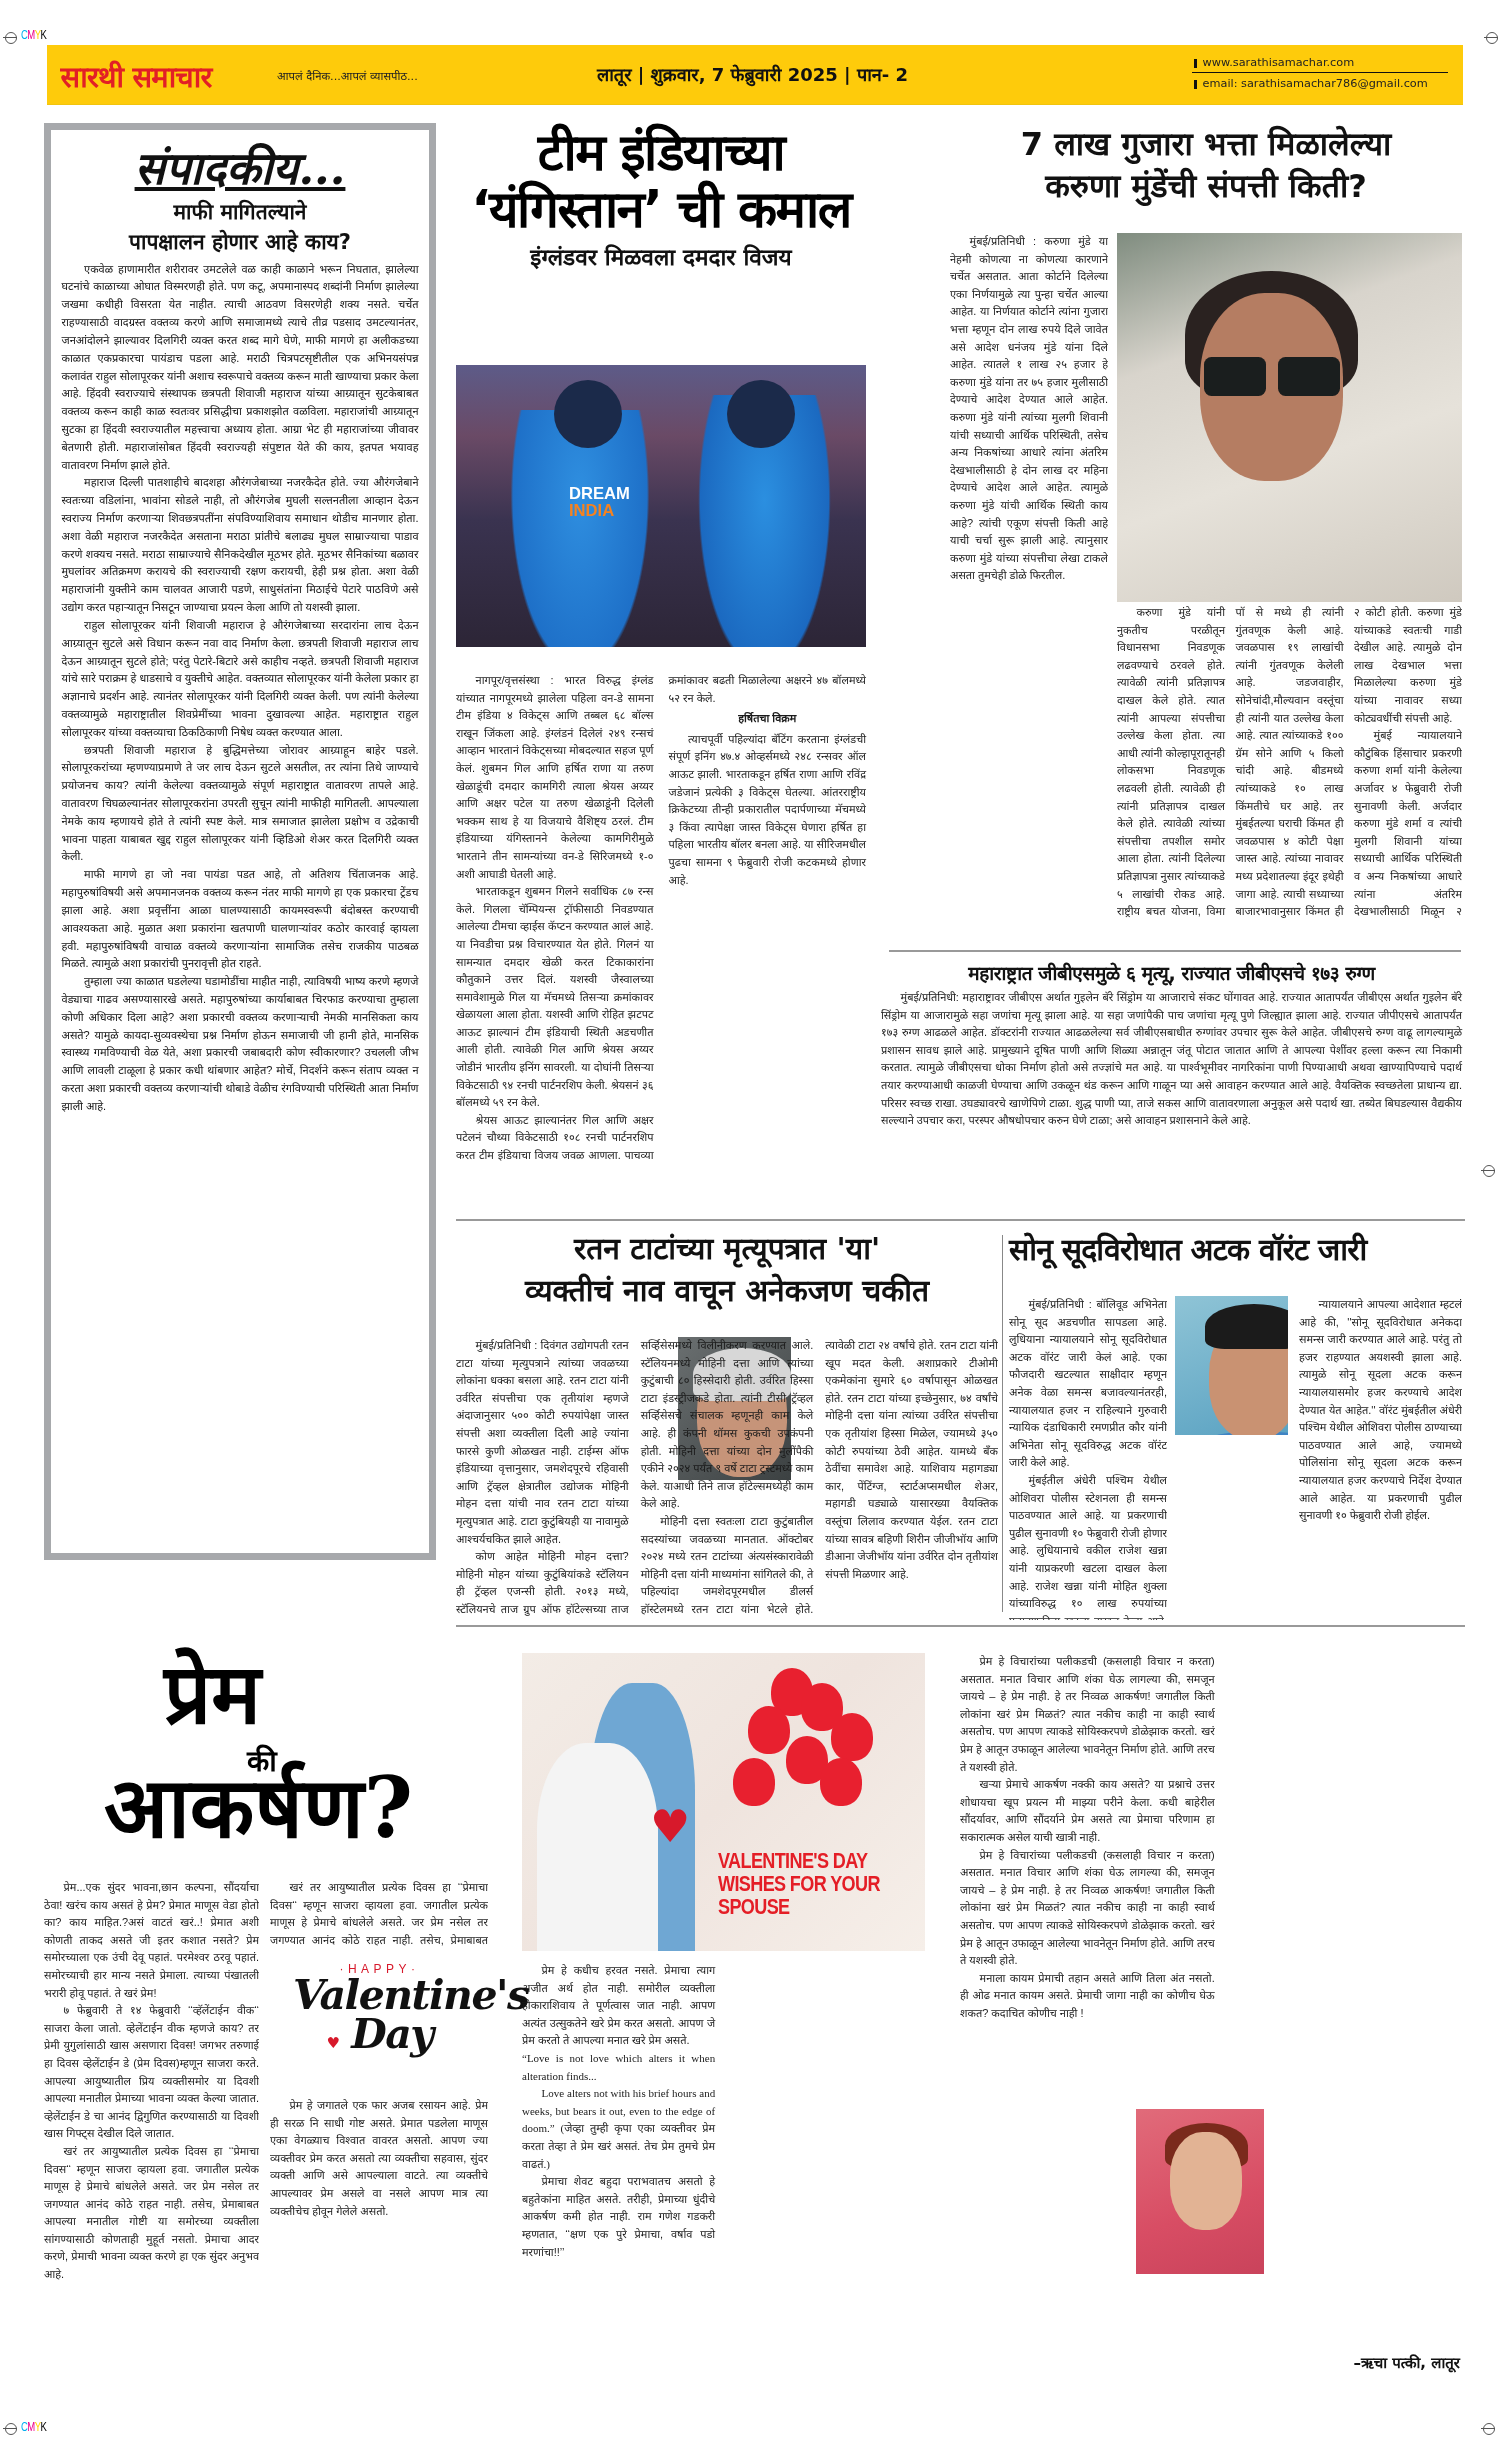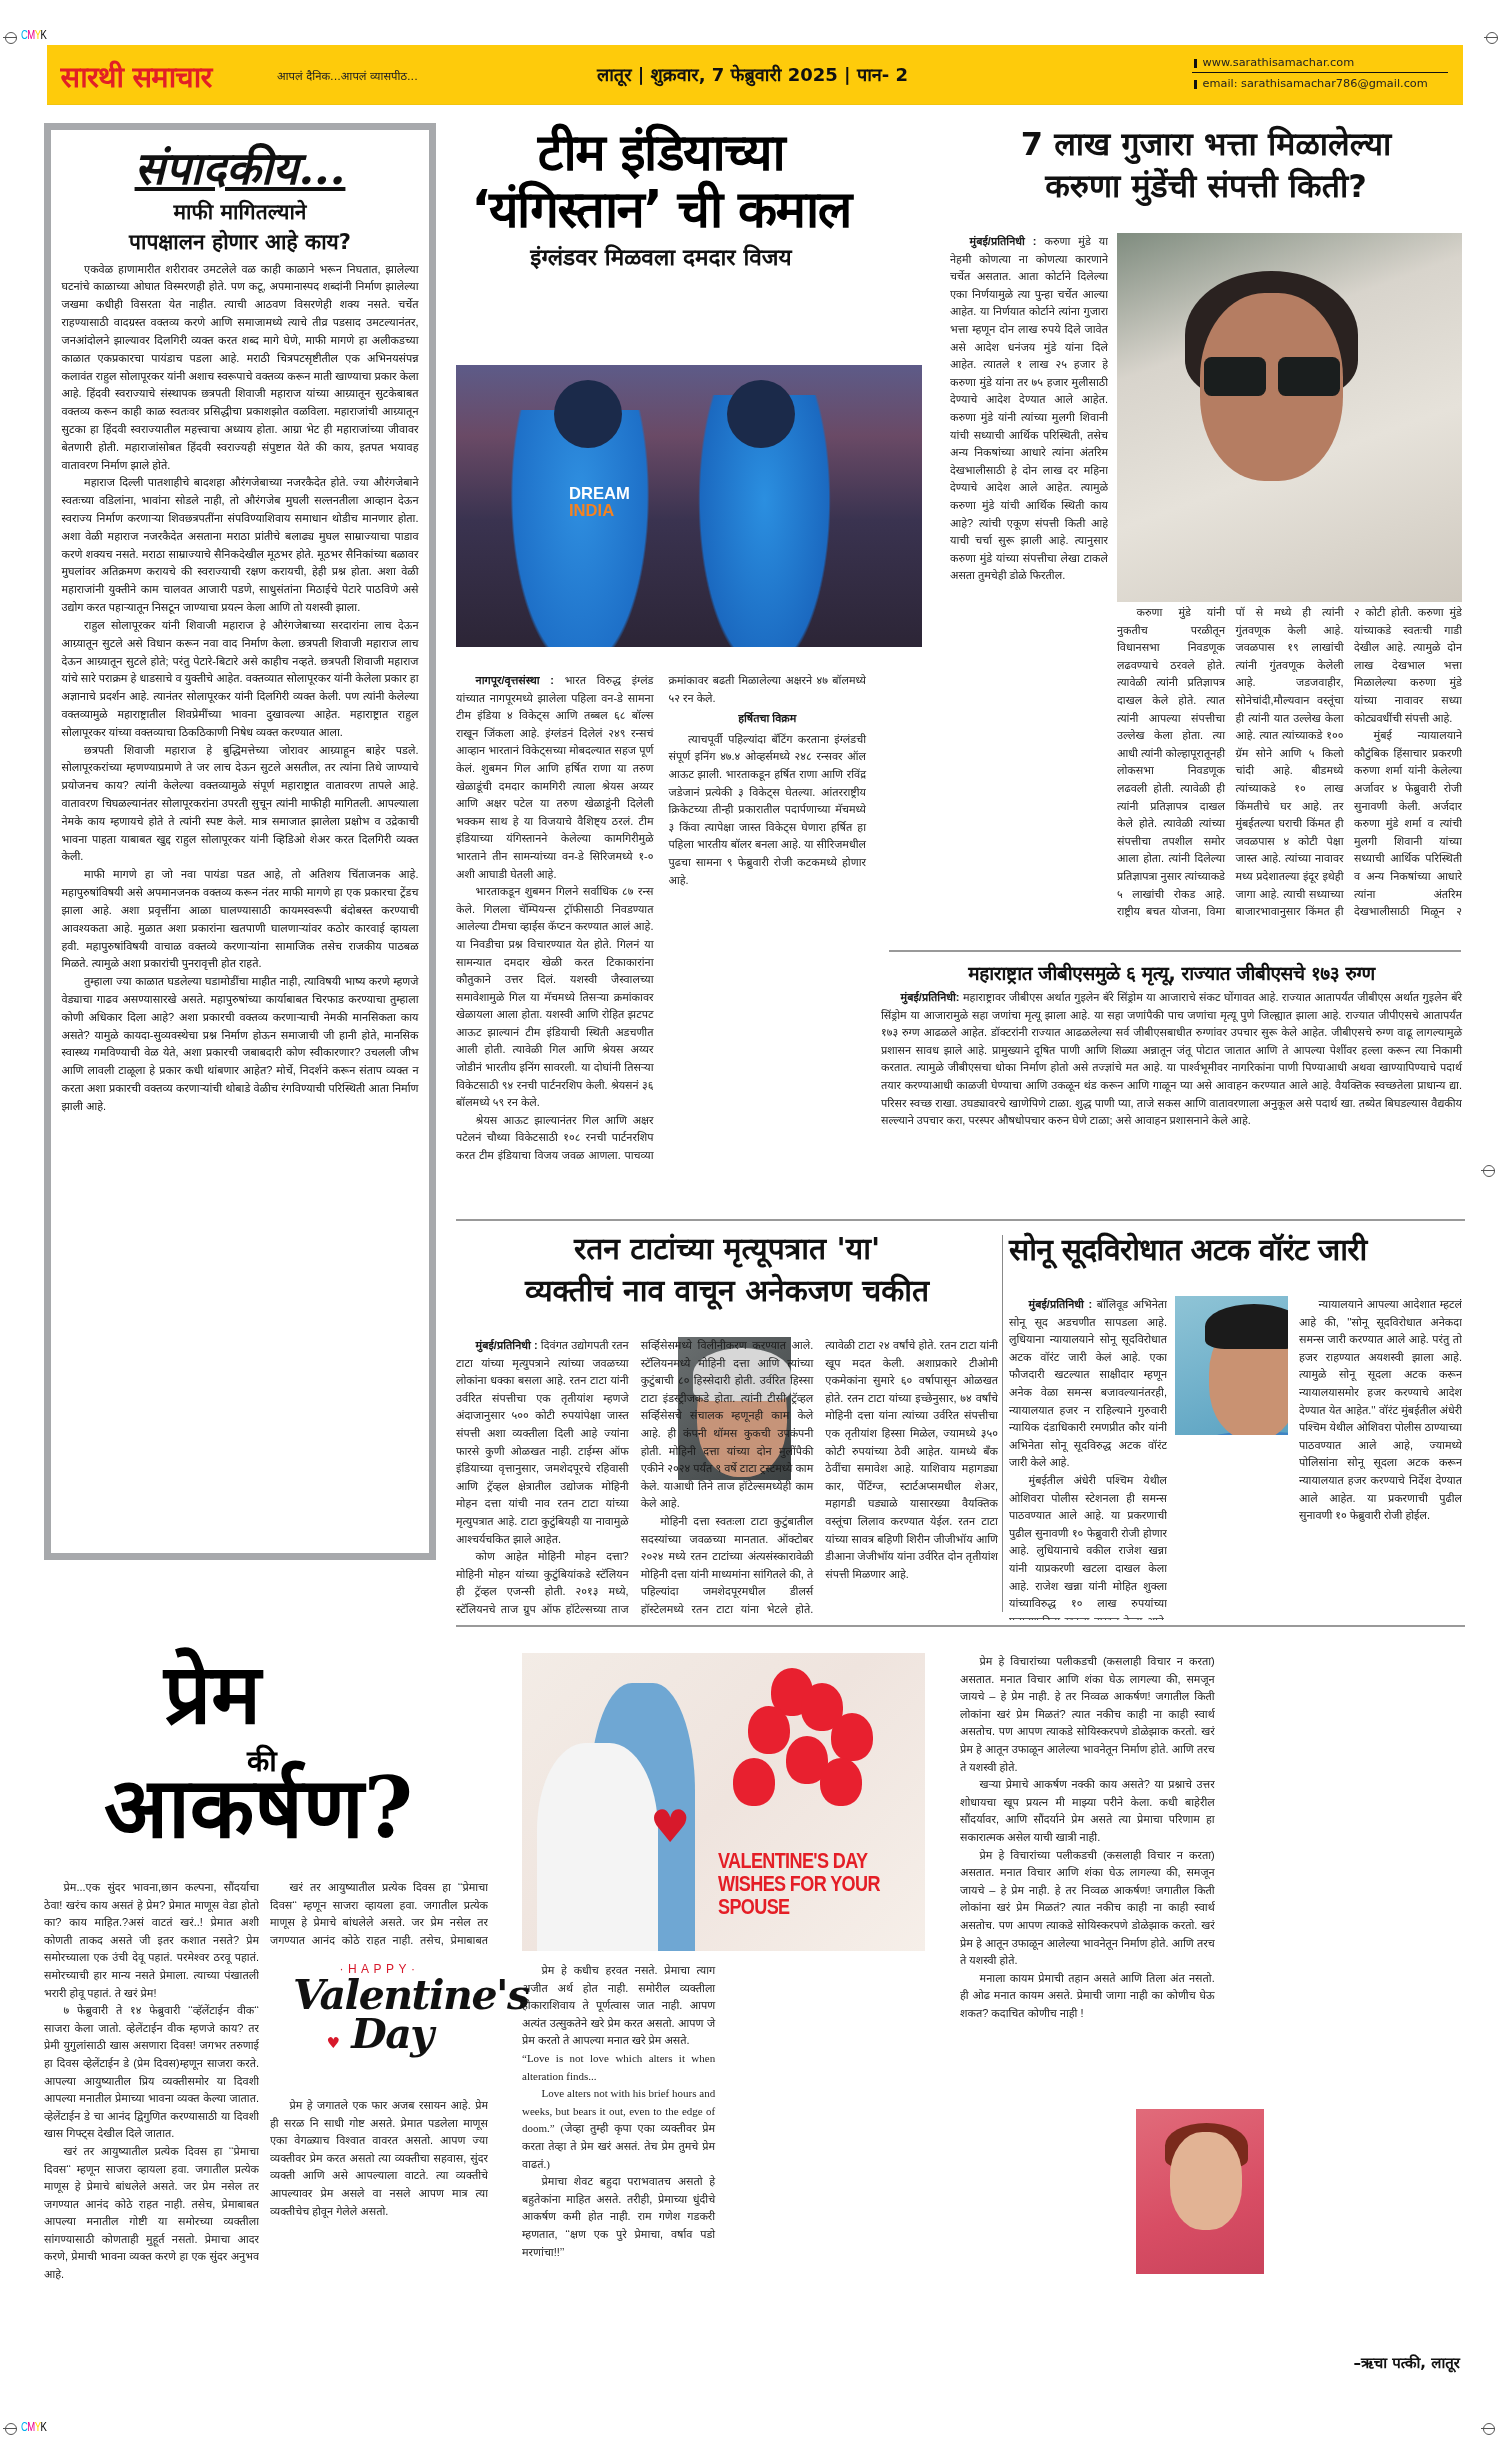--- a/index.html
+++ b/index.html
@@ -28,21 +28,21 @@
   
   .editorial { position: absolute; left: 44px; top: 123px; width: 392px; height: 1437px; border: 7.5px solid #a7a9ac; background: #fff; padding: 12px 10.5px; }
   .ed-label { font-family: "DejaVu Serif", serif; font-style: italic; font-weight: bold; font-size: 45px; text-align: center; text-decoration: underline; line-height: 1.05; margin-top: 3px; }
   .ed-head { font-size: 21px; font-weight: bold; text-align: center; line-height: 1.45; margin-top: 4.5px; }
   .ed-body { font-size: 11px; line-height: 1.62; text-align: justify; font-family: "Liberation Sans", sans-serif; margin-top: 3px; }
   .ed-body p { text-indent: 22.6px; }
 
   
   .txt { font-family: "Liberation Sans", sans-serif; font-size: 11px; line-height: 1.6; text-align: justify; color: #1a1a1a; }
   .txt p { text-indent: 19.6px; }
-  .txt b { font-weight: bold; }
+  .txt b { font-weight: normal; }
   .cols2 { column-count: 2; column-gap: 15px; }
   .cols3 { column-count: 3; column-gap: 15px; }
 
   .headline-xl { font-family: "DejaVu Sans", sans-serif; font-weight: bold; text-align: center; line-height: 1.12; letter-spacing: -1.5px; color: #000; }
   .rule { position: absolute; height: 1.5px; background: #999; }
   .vrule { position: absolute; width: 0.8px; background: #888; }
 
   
   .photo { position: absolute; overflow: hidden; }
   .cricket { background: linear-gradient(180deg, #5d5b88 0%, #6a4a66 25%, #3a3350 55%, #2c2536 100%); }
@@ -122,21 +122,21 @@
     <p>तुम्हाला ज्या काळात घडलेल्या घडामोडींचा माहीत नाही, त्याविषयी भाष्य करणे म्हणजे वेड्याचा गाढव असण्यासारखे असते. महापुरुषांच्या कार्याबाबत चिरफाड करण्याचा तुम्हाला कोणी अधिकार दिला आहे? अशा प्रकारची वक्तव्य करणाऱ्याची नेमकी मानसिकता काय असते? यामुळे कायदा-सुव्यवस्थेचा प्रश्न निर्माण होऊन समाजाची जी हानी होते, मानसिक स्वास्थ्य गमविण्याची वेळ येते, अशा प्रकारची जबाबदारी कोण स्वीकारणार? उचलली जीभ आणि लावली टाळूला हे प्रकार कधी थांबणार आहेत? मोर्चे, निदर्शने करून संताप व्यक्त न करता अशा प्रकारची वक्तव्य करणाऱ्यांची थोबाडे वेळीच रंगविण्याची परिस्थिती आता निर्माण झाली आहे.</p>
   </div>
 </section>
 
 <section class="abs" style="left:456px; top:124px; width:410px; height:1062px;">
   <h1 class="headline-xl" style="font-size:51px;">
     <span>टीम इंडियाच्या</span><br>
     <span>‘यंगिस्तान’ ची कमाल</span>
   </h1>
   <h3 style="font-size:22.6px; font-weight:bold; text-align:center; margin-top:3px;">इंग्लंडवर मिळवला दमदार विजय</h3>
-  <div class="photo cricket" style="left:0; top:241px; width:466px; height:282px;">
+  <div class="photo cricket" style="left:0; top:241px; width:410px; height:282px;">
     <div class="p1"></div>
     <div class="p2"></div>
     <div class="h1"></div>
     <div class="h2"></div>
     <div class="jersey">
         <span style="color:#fff">DREAM</span>
         <span>INDIA</span>
       </div>
   </div>
   <div class="txt cols2 abs" style="left:0; top:548px; width:410px; height:527px; column-fill:auto;">

